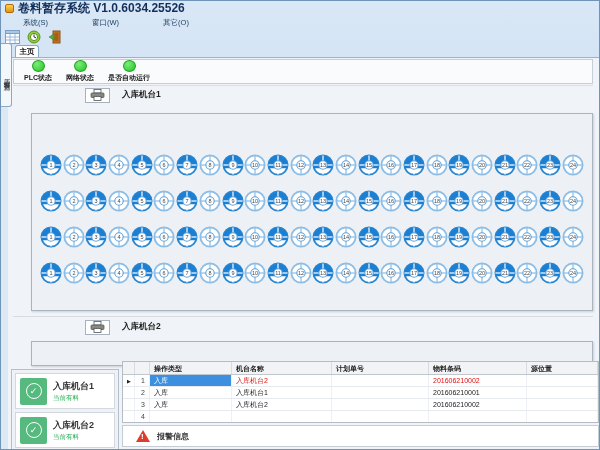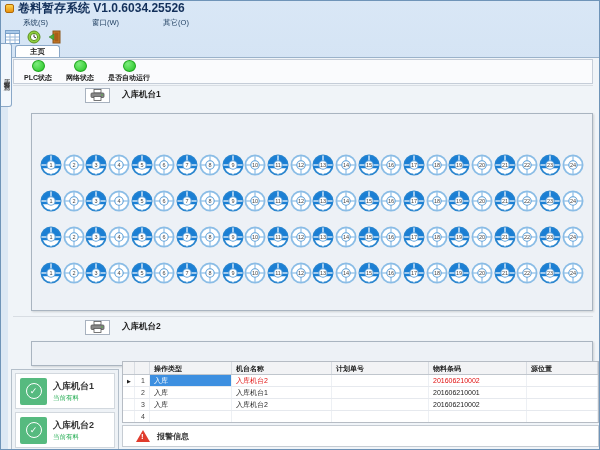--- a/index.html
+++ b/index.html
@@ -19,21 +19,21 @@
 
   .menubar { position:absolute; left:0; top:15px; width:600px; height:13px;
     display:flex; align-items:center; }
   .menu-item { font-size:7.5px; color:#1a3a5c; padding:0 22px; height:13px; line-height:13px; }
 
   .toolbar { position:absolute; left:0; top:28px; width:600px; height:16px; display:flex; gap:4px; padding-left:3px; }
   .tool-btn { width:17px; height:15px; display:flex; align-items:center; justify-content:center; }
 
   
   .tabstrip { position:absolute; left:0; top:44px; width:600px; height:12px; }
-  .tab-home { position:absolute; left:14px; top:0; width:45px; height:12px;
+  .tab-home { position:absolute; left:14px; top:0; width:24px; height:12px;
     background:#fff; border:1px solid #8aa8c8; border-bottom:none;
     border-radius:3px 3px 0 0; font-size:7.5px; font-weight:bold; color:#222;
     text-align:center; line-height:11px; }
 
   
   .content { position:absolute; left:7px; top:56px; width:593px; height:394px;
     background:#f0f4f8; border-top:1px solid #9ab2ca; }
   .dock-strip { position:absolute; left:0; top:56px; width:7px; height:394px; background:#dce8f4; }
   .side-tab { position:absolute; left:0; top:42px; width:11px; height:64px;
     background:#f2f7fc; border:1px solid #8aa8c8; border-left:none; border-radius:0 3px 3px 0;

